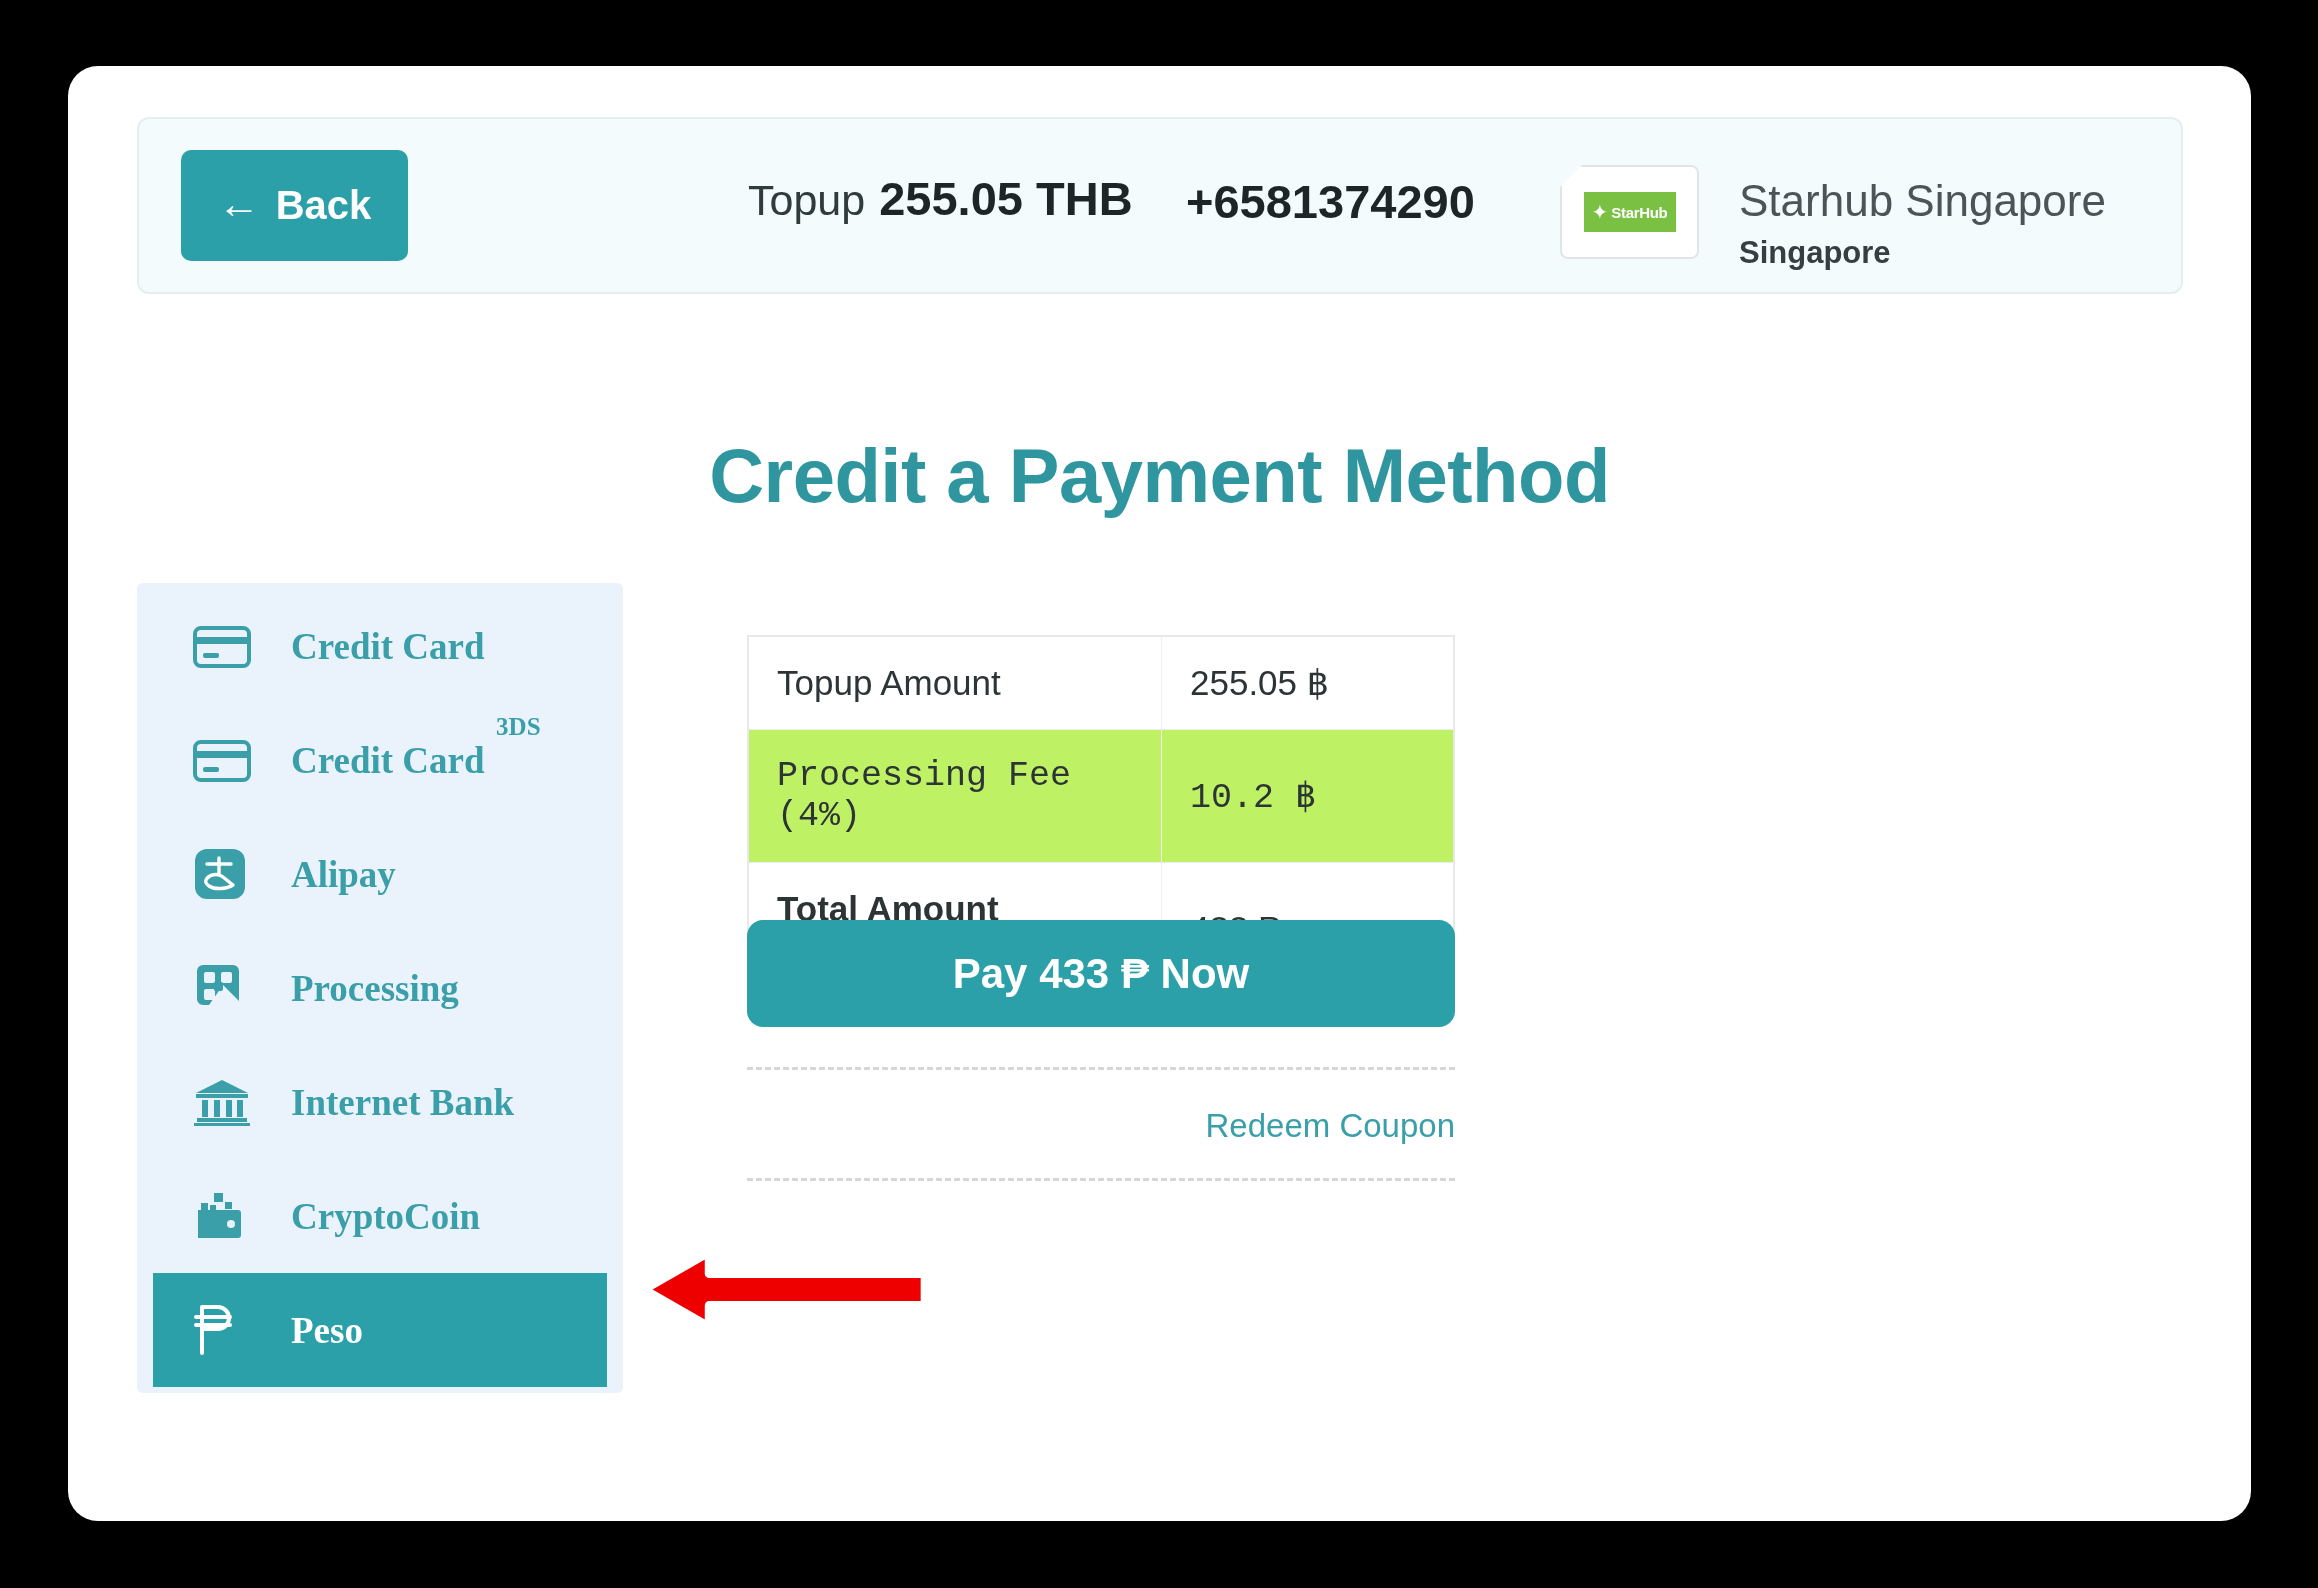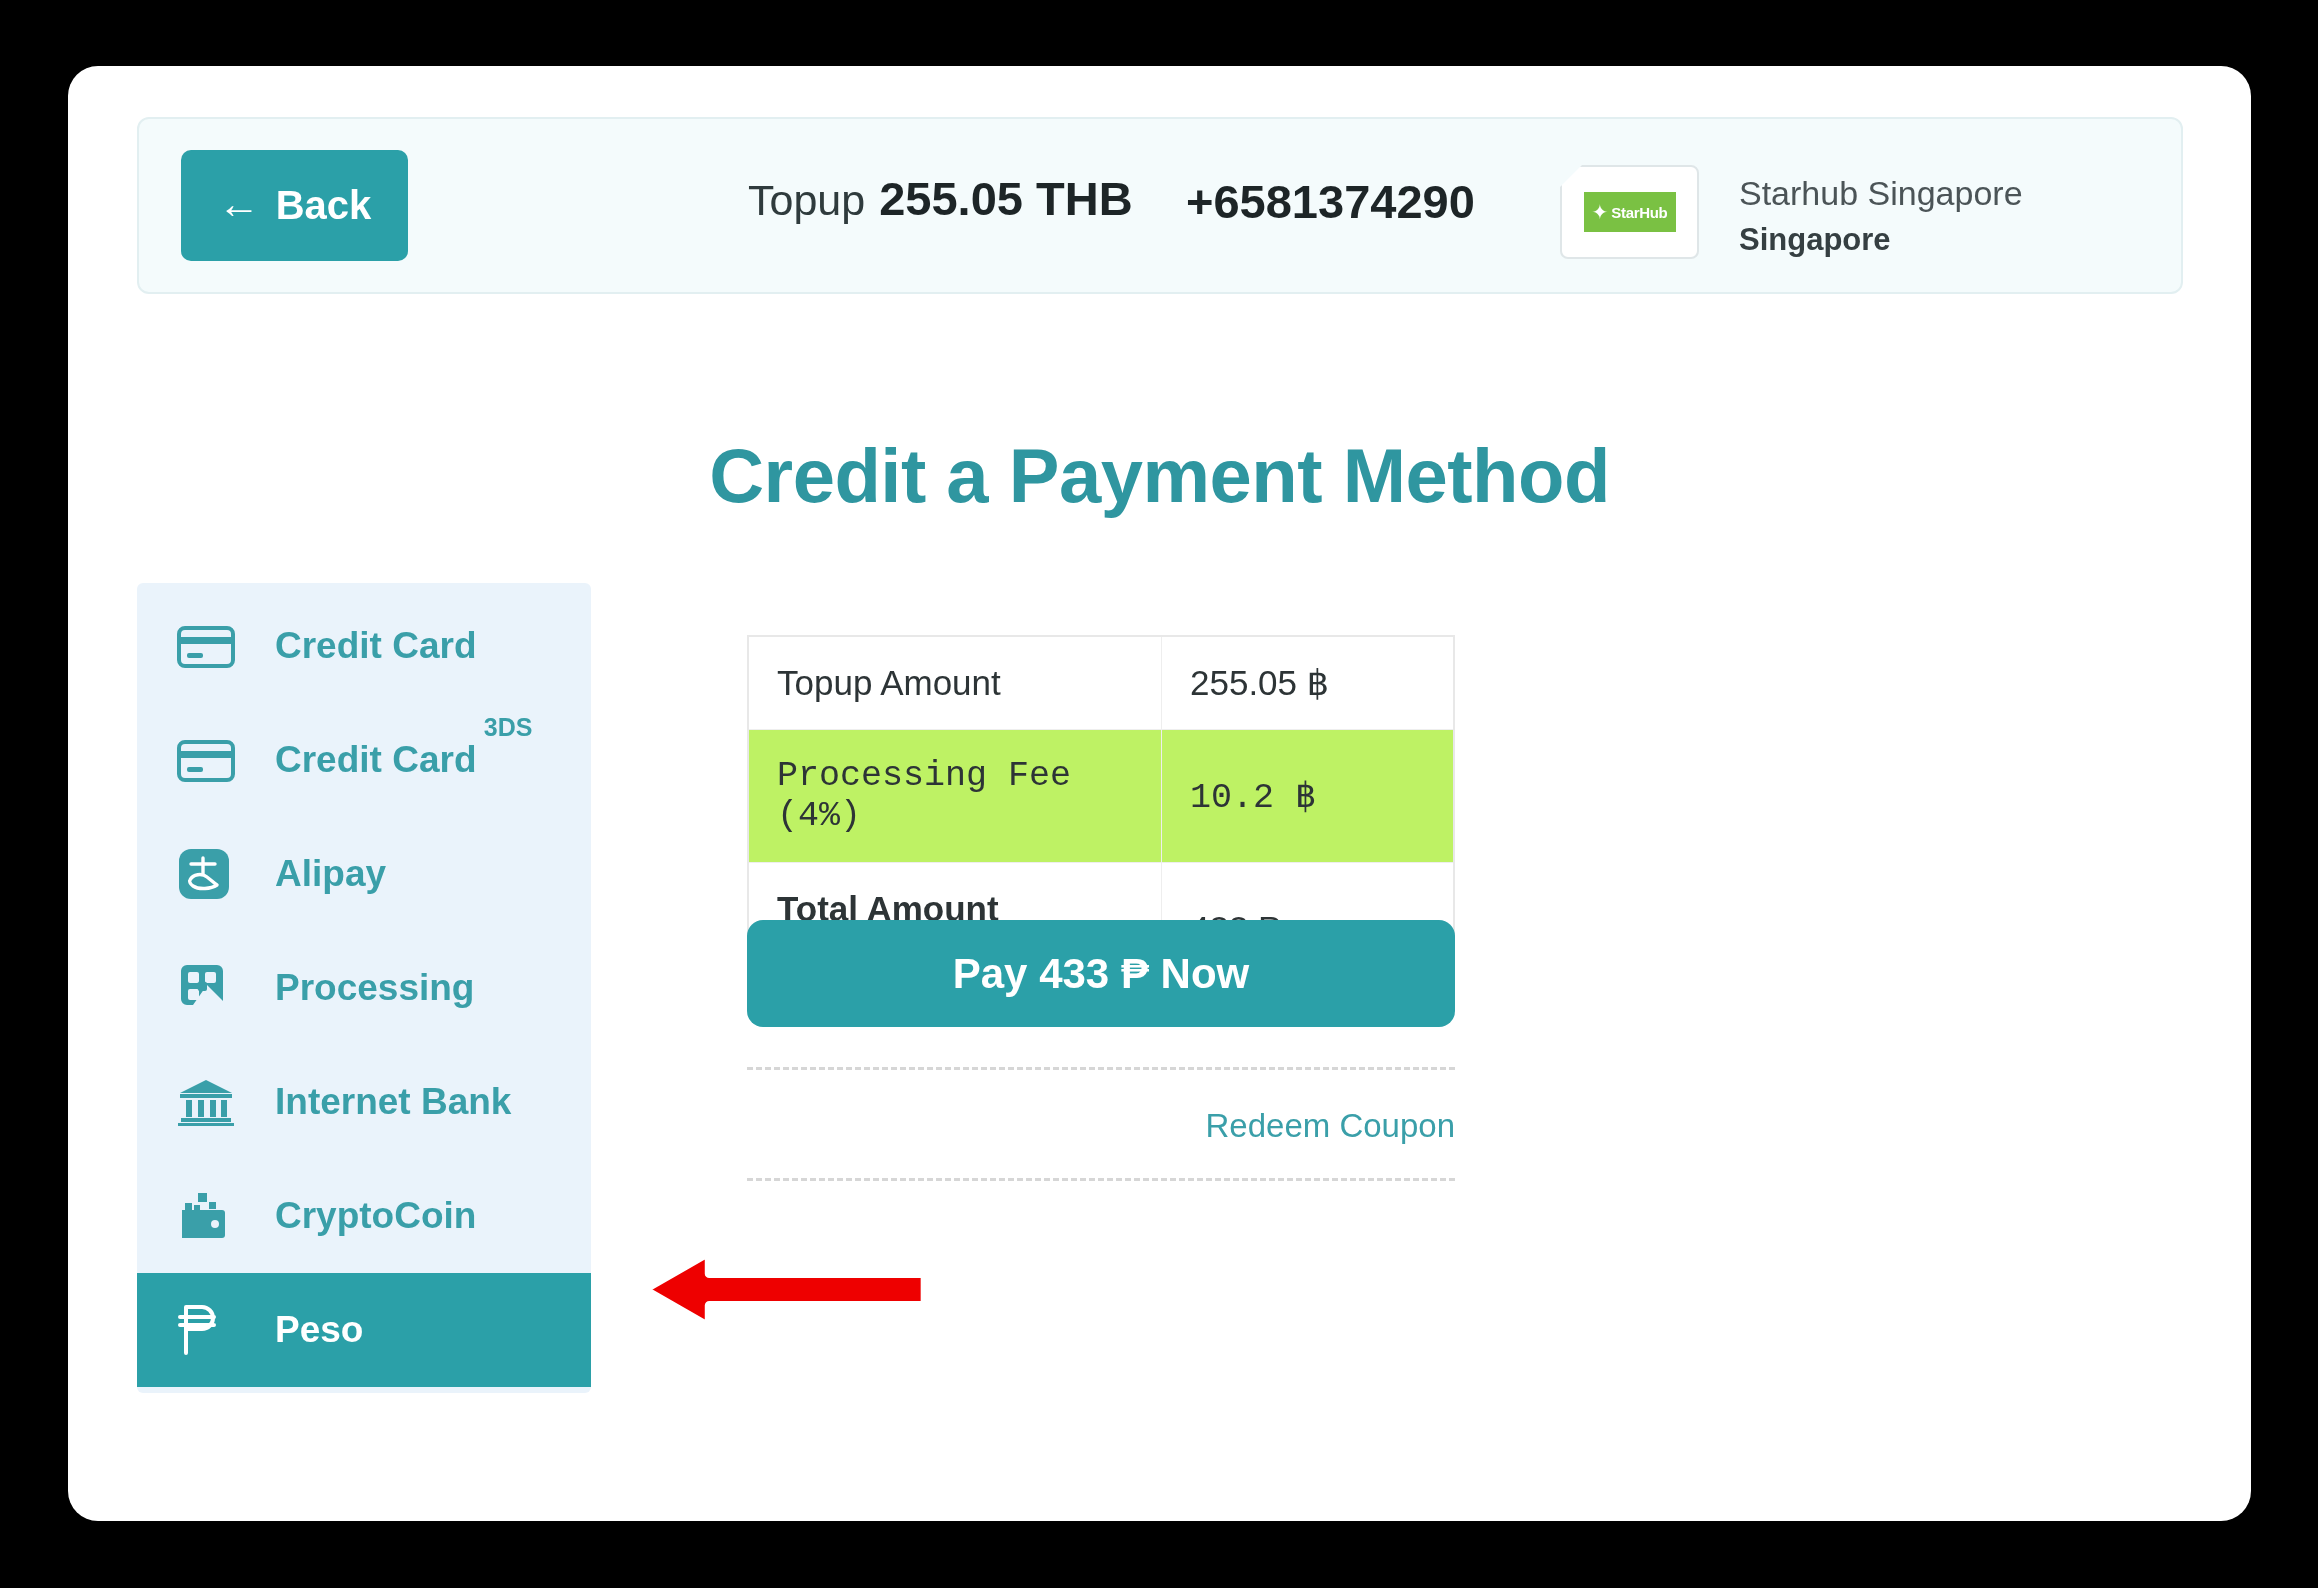--- a/index.html
+++ b/index.html
@@ -132,21 +132,21 @@
     font-weight: bold;
     letter-spacing: -0.3px;
     font-family: "Liberation Sans", sans-serif;
   }
   .operator-info {
     position: absolute;
     left: 1600px;
     top: 52px;
   }
   .operator-name {
-    font-size: 34px;
+    font-size: 44px;
     color: #4b5457;
     font-weight: 400;
     line-height: 1.35;
   }
   .operator-country {
     font-size: 31px;
     color: #353f42;
     font-weight: bold;
     line-height: 1.4;
     margin-top: 1px;
@@ -167,21 +167,22 @@
 
   
   .methods-sidebar {
     position: absolute;
     left: 69px;
     top: 517px;
     width: 454px;
     background: #eaf3fb;
     border-radius: 6px;
     overflow: hidden;
-    padding: 6px 0;
+    padding: 6px 16px;
+    font-family: Liberation Serif, serif;
   }
   .method-item {
     display: flex;
     align-items: center;
     height: 114px;
     padding-left: 40px;
     box-sizing: border-box;
     cursor: pointer;
   }
   .method-item.active {

